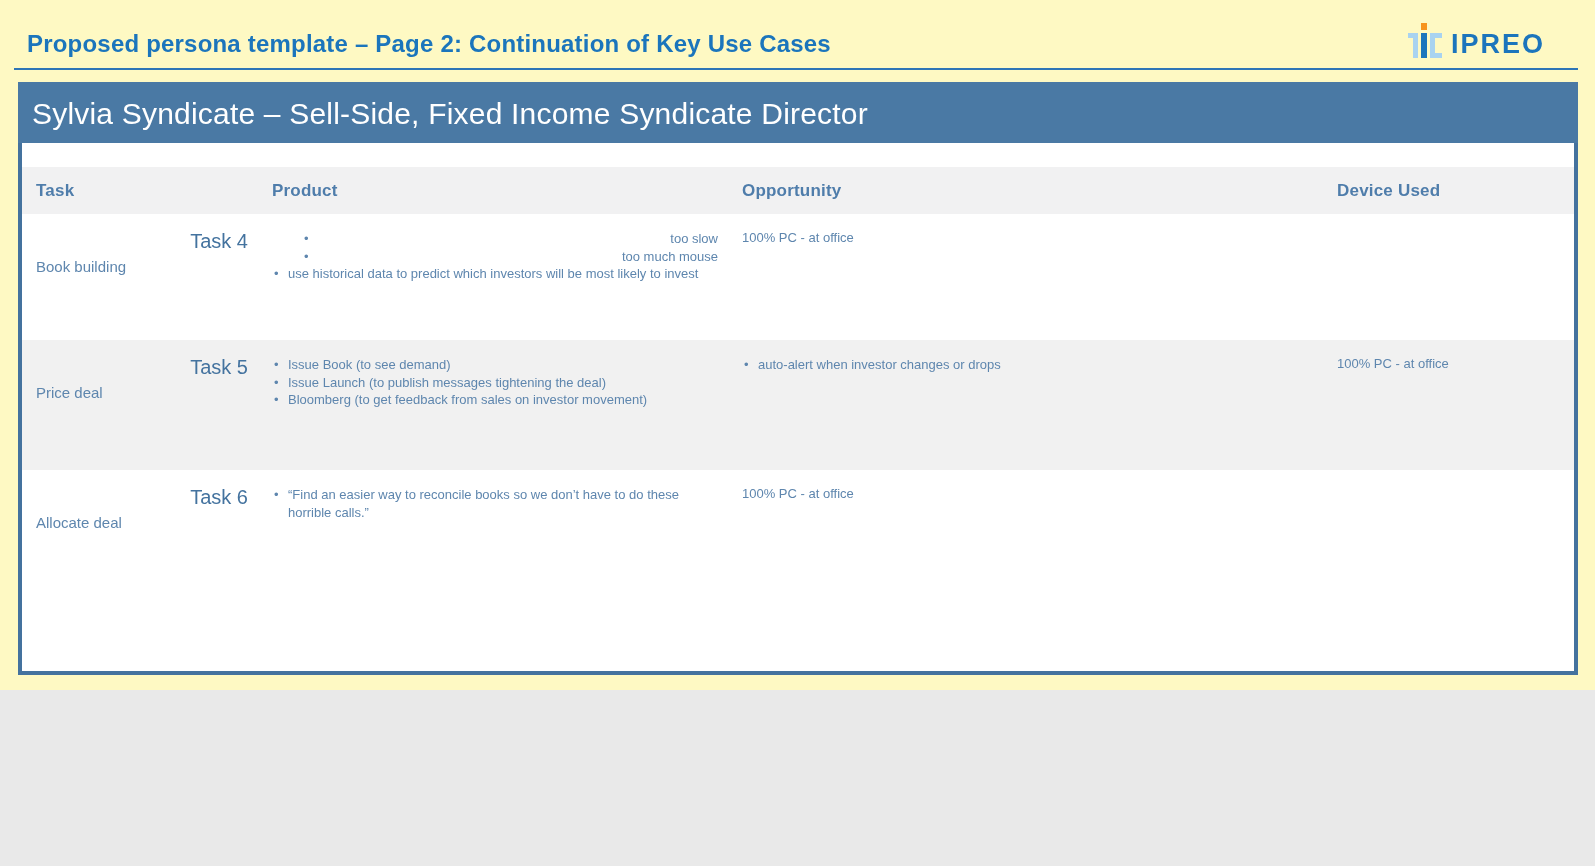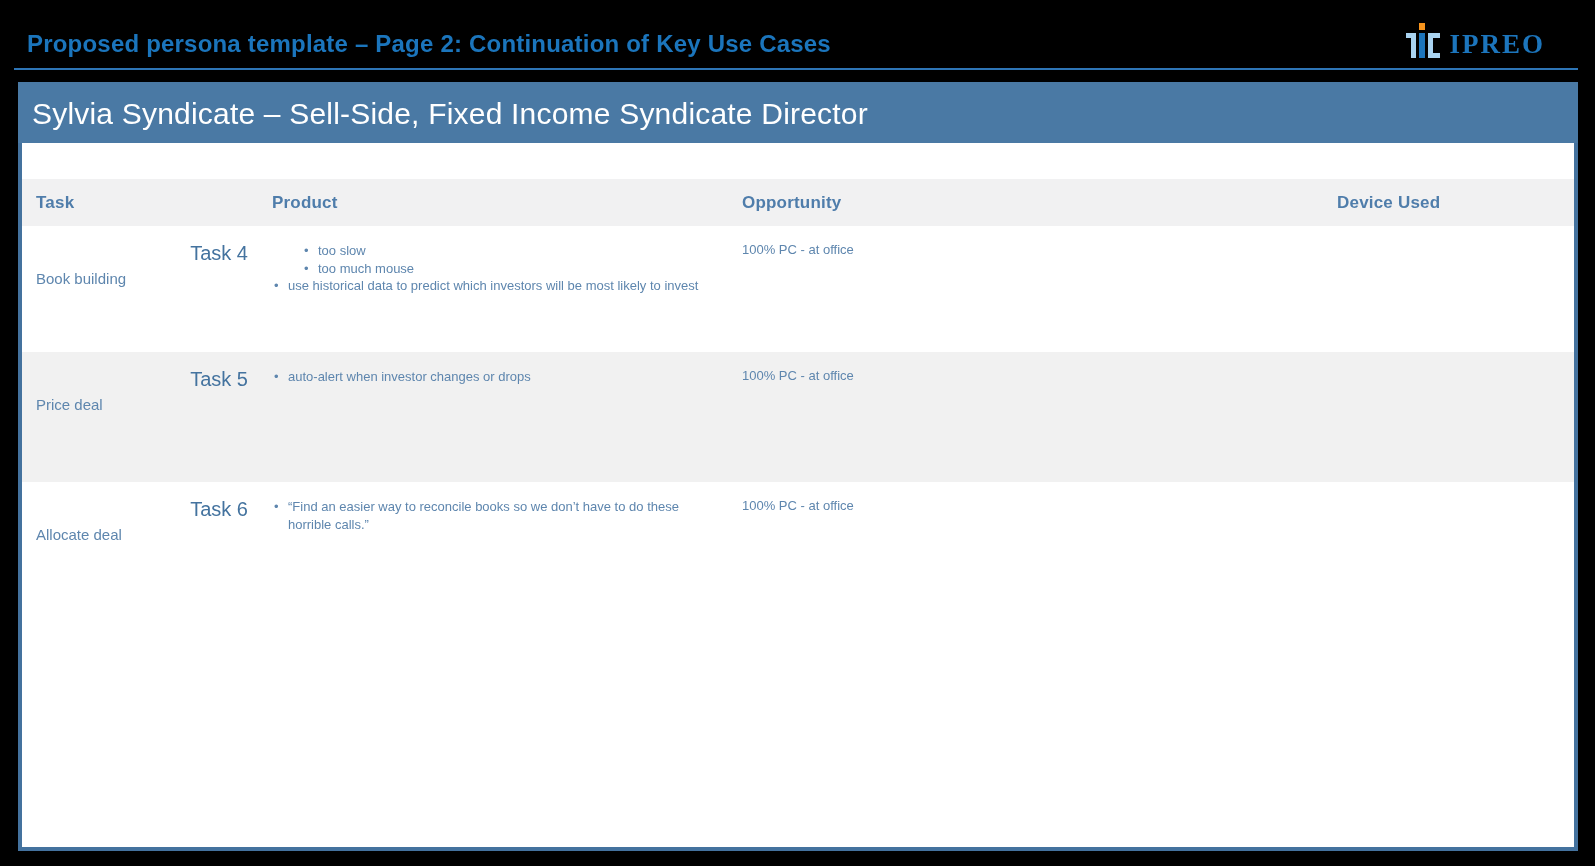--- a/index.html
+++ b/index.html
@@ -1,50 +1,50 @@
 <!DOCTYPE html>
 <html><head>
 <meta charset="utf-8">
 <style>
   html,body{margin:0;padding:0;background:#e9e9e9;}
   .slide{
     position:relative;
-    width:1595px;height:866px;
-    background:#000000;
+    width:1595px;height:690px;
+    background:#fef9c3;
     font-family:"Liberation Sans", sans-serif;
     overflow:hidden;
   }
   
   .page-title{
     position:absolute;left:27px;top:30px;margin:0;
     font-size:24px;font-weight:bold;color:#1B75BC;letter-spacing:0.2px;
   }
   .title-rule{
     position:absolute;left:14px;right:17px;top:68px;height:2px;background:#2E75B6;
   }
   .logo{
     position:absolute;top:22px;right:50px;display:flex;align-items:flex-end;gap:9px;
   }
   .logo-mark{position:relative;display:flex;align-items:flex-end;gap:3px;height:36px;}
   .lm-left{width:10px;height:25px;border-top:5px solid #A9D3F0;border-right:5px solid #A9D3F0;box-sizing:border-box;}
   .lm-mid{position:relative;width:6px;height:25px;background:#1C75BC;}
   .lm-flame{position:absolute;top:-10px;left:0;width:6px;height:7px;background:#F7941D;}
   .lm-right{width:12px;height:25px;border-top:5px solid #A9D3F0;border-left:5px solid #A9D3F0;border-bottom:5px solid #A9D3F0;box-sizing:border-box;}
   .logo-text{
-    font-size:27px;font-weight:bold;color:#1C75BC;letter-spacing:2px;line-height:1;font-family:Liberation Serif, serif;
+    font-size:27px;font-weight:bold;color:#1C75BC;letter-spacing:2px;line-height:1;
   }
   
   .persona-box{
     position:absolute;left:18px;right:17px;top:82px;bottom:15px;
     border:4px solid #44729E;border-top:none;
     background:#ffffff;box-sizing:border-box;
     display:flex;flex-direction:column;
   }
   .persona-header{
-    flex:0 0 61px;margin:-0px -0px 12px -0px;
+    flex:0 0 61px;margin:-0px -0px 0 -0px;
     background:#4A79A4;color:#ffffff;
     font-size:30px;font-weight:400;letter-spacing:0.2px;
     display:flex;align-items:center;padding-left:14px;box-sizing:border-box;
     margin-left:-4px;margin-right:-4px;padding-top:2px;
   }
   
   .ptable{flex:1;display:flex;flex-direction:column;min-height:0;}
   .thead,.trow{
     display:grid;
     grid-template-columns:236px 470px 595px 1fr;
@@ -56,21 +56,21 @@
   .thead .th{padding-left:14px;}
   .tbody{flex:1;display:flex;flex-direction:column;background:#ffffff;}
   .trow{min-height:126px;background:#ffffff;}
   .trow.shaded{background:#F1F1F1;min-height:130px;}
   .cell{padding:16px 10px 8px 14px;box-sizing:border-box;}
   .task-name{font-size:20px;color:#44739F;margin-bottom:5px;text-align:right;}
   .task-sub{font-size:15px;color:#5E86AE;}
   .blist{list-style:none;margin:0;padding:0;font-size:13px;color:#5E86AE;line-height:1.35;}
   .blist li{position:relative;padding-left:16px;white-space:pre-line;}
   .blist li::before{content:"\2022";position:absolute;left:2px;top:0;}
-  .blist li.lvl2{margin-left:30px;}
+  .blist li.lvl2{margin-left:30px;text-align:right;}
   .c-device{font-size:13px;color:#5E86AE;}
 </style>
 </head>
 <body>
 
 <div class="slide">
 
   <h1 class="page-title">Proposed persona template – Page 2: Continuation of Key Use Cases</h1>
 
   <div class="logo">
@@ -109,20 +109,27 @@
                 <li>use historical data to predict which investors will be most likely to invest</li>
               </ul>
             </div>
             <div class="cell c-device">100% PC - at office</div>
           </div>
           <div class="trow shaded">
             <div class="cell c-task">
               <div class="task-name">Task 5</div>
               <div class="task-sub">Price deal</div>
             </div>
+            <div class="cell c-product">
+              <ul class="blist">
+                <li>Issue Book (to see demand)</li>
+                <li>Issue Launch (to publish messages tightening the deal)</li>
+                <li>Bloomberg (to get feedback from sales on investor movement)</li>
+              </ul>
+            </div>
             <div class="cell c-opportunity">
               <ul class="blist">
                 <li>auto-alert when investor changes or drops</li>
               </ul>
             </div>
             <div class="cell c-device">100% PC - at office</div>
           </div>
           <div class="trow">
             <div class="cell c-task">
               <div class="task-name">Task 6</div>

